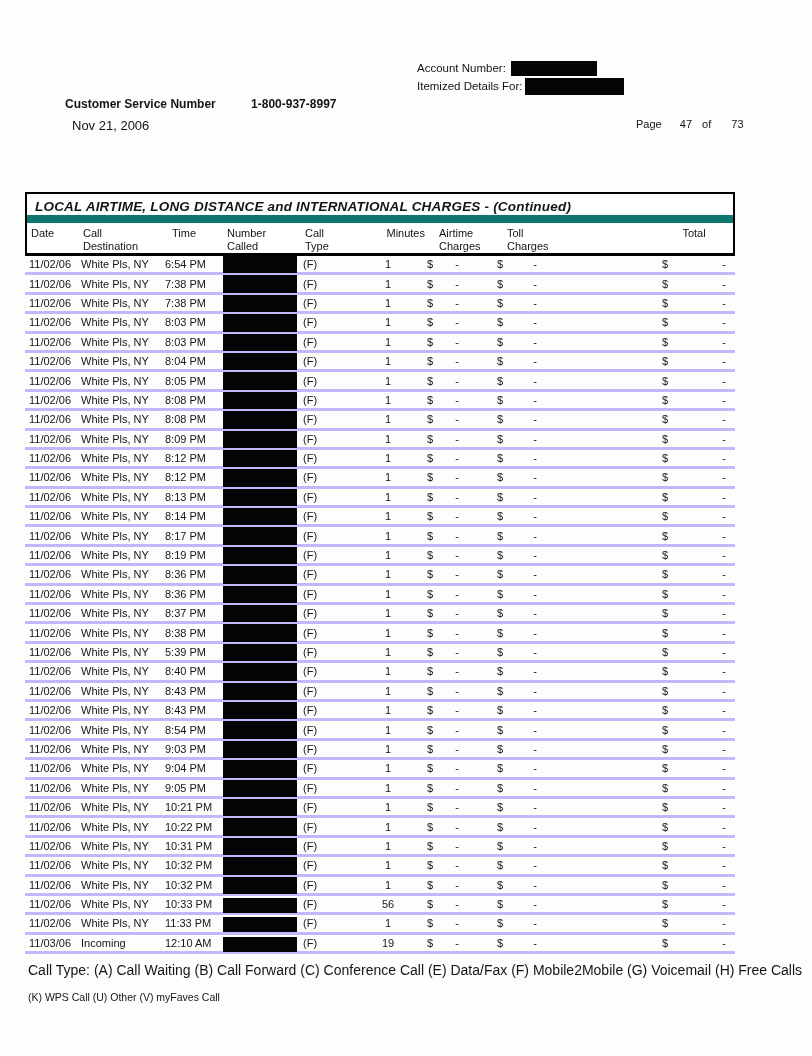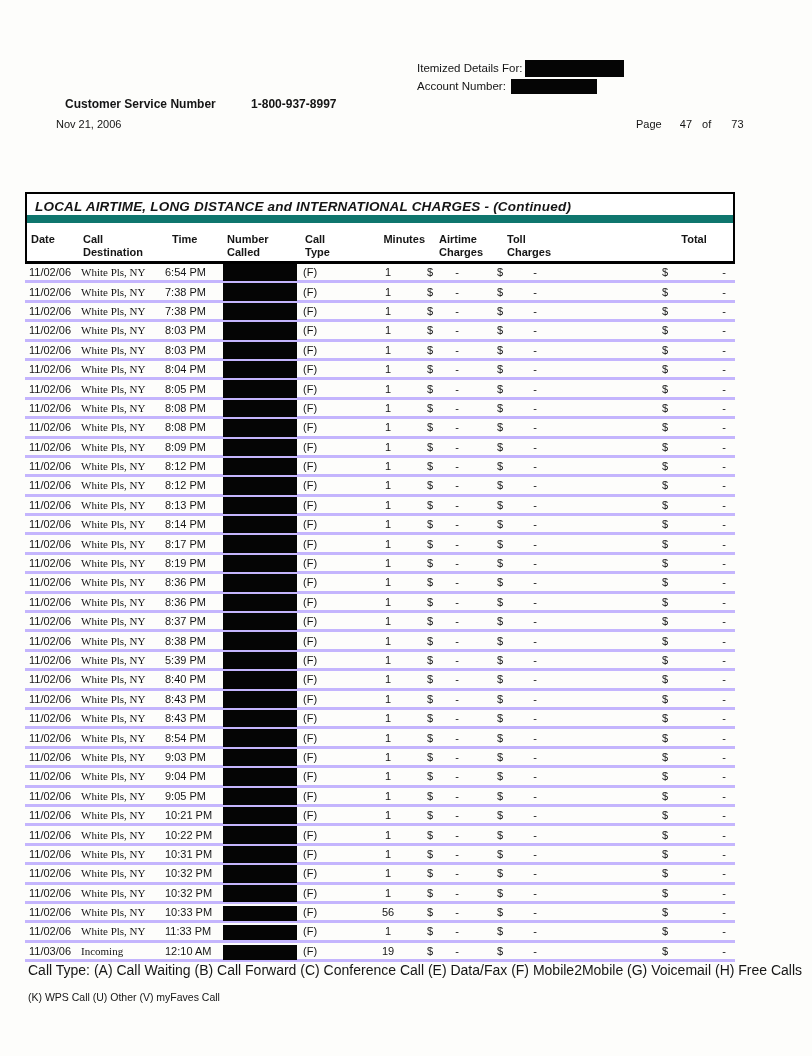--- a/index.html
+++ b/index.html
@@ -16,21 +16,21 @@
   
   .itemized { left:417px; top:59px; font-size:11.5px; }
   .info-row { display:flex; align-items:center; height:18px; }
   .redact { background:#050505; display:inline-block; }
   .bar-name { width:99px; height:17px; margin-left:3px; }
   .bar-acct { width:86px; height:15px; margin-left:5px; }
 
   .cs-line { left:65px; top:97px; font-size:12px; font-weight:bold; white-space:nowrap; }
   .cs-line .cs-num { margin-left:32px; }
 
-  .date-line { left:56px; top:118px; font-size:11px; }
+  .date-line { left:72px; top:118px; font-size:13px; }
 
   .page-line { left:636px; top:118px; font-size:11px; white-space:nowrap; }
   .page-line .pg-num { margin-left:15px; }
   .page-line .pg-of { margin-left:7px; }
   .page-line .pg-total { margin-left:17px; }
 
   
   .bill-table { left:25px; top:192px; width:710px; }
   .thead { border:2px solid #000; border-bottom:3px solid #000; background:#fff; }
   .title {
@@ -38,68 +38,68 @@
     border-bottom:8px solid #0f766e;
     font-weight:bold; font-style:italic;
     font-size:13.5px; padding-left:8px;
     letter-spacing:.2px;
     white-space:nowrap;
   }
   .grid-cols {
     display:grid;
     grid-template-columns:54px 86px 58px 80px 50px 70px 72px 96px 1fr 78px;
   }
-  .header-row { height:38px; font-weight:bold; font-size:11px; padding-top:10px; align-items:start; }
+  .header-row { height:30px; font-weight:normal; font-size:11px; padding-top:4px; align-items:start; }
   .hcell { line-height:13px; }
   .h-date { padding-left:4px; }
   .h-dest { padding-left:2px; }
   .h-time { padding-left:5px; }
   .h-num  { padding-left:2px; }
   .h-type { padding-left:0; }
   .h-min  { text-align:right; }
   .h-air  { padding-left:14px; }
   .h-toll { padding-left:10px; }
   .h-total{ text-align:center; }
 
   .tbody { background:transparent; }
   .row {
     height:19.4px;
     border-bottom:3px solid #c4b5fd;
     font-size:11px;
     align-items:center;
   }
   .cell { white-space:nowrap; overflow:visible; }
   .c-date { padding-left:4px; }
-  .c-dest { padding-left:2px;font-family:Liberation Serif, serif; }
+  .c-dest { padding-left:2px; }
   .c-time { text-align:left; padding-right:12px; }
   .c-num  { position:relative; height:100%; }
   .bar { position:absolute; left:0; top:0; width:74px; height:calc(100% + 1px); background:#050505; z-index:1; }
   .bar.gapped { top:2px; height:15px; }
   .c-type { padding-left:0; }
   .c-min  { text-align:center; }
   .c-charge { display:flex; justify-content:space-between; align-items:center; height:100%; }
   .c-air   { padding-left:4px;  padding-right:36px; }
   .c-toll  { padding-left:2px;  padding-right:54px; }
   .c-total { padding-left:5px;  padding-right:9px; }
 
   
   .legend1 { left:28px; top:962px; font-size:14px; white-space:nowrap;text-align:center; }
   .legend2 { left:28px; top:991px; font-size:10.5px; white-space:nowrap; }
 </style>
 </head>
 <body>
 
 <div class="abs itemized">
   <div class="info-row">
+    <span>Account Number:</span>
+    <span class="redact bar-acct"></span>
+  </div>
+  <div class="info-row">
     <span>Itemized Details For:</span>
     <span class="redact bar-name"></span>
-  </div>
-  <div class="info-row">
-    <span>Account Number:</span>
-    <span class="redact bar-acct"></span>
   </div>
 </div>
 
 <div class="abs cs-line">
   <span>Customer Service Number</span>
   <span class="cs-num">1-800-937-8997</span>
 </div>
 
 <div class="abs date-line">Nov 21, 2006</div>
 

